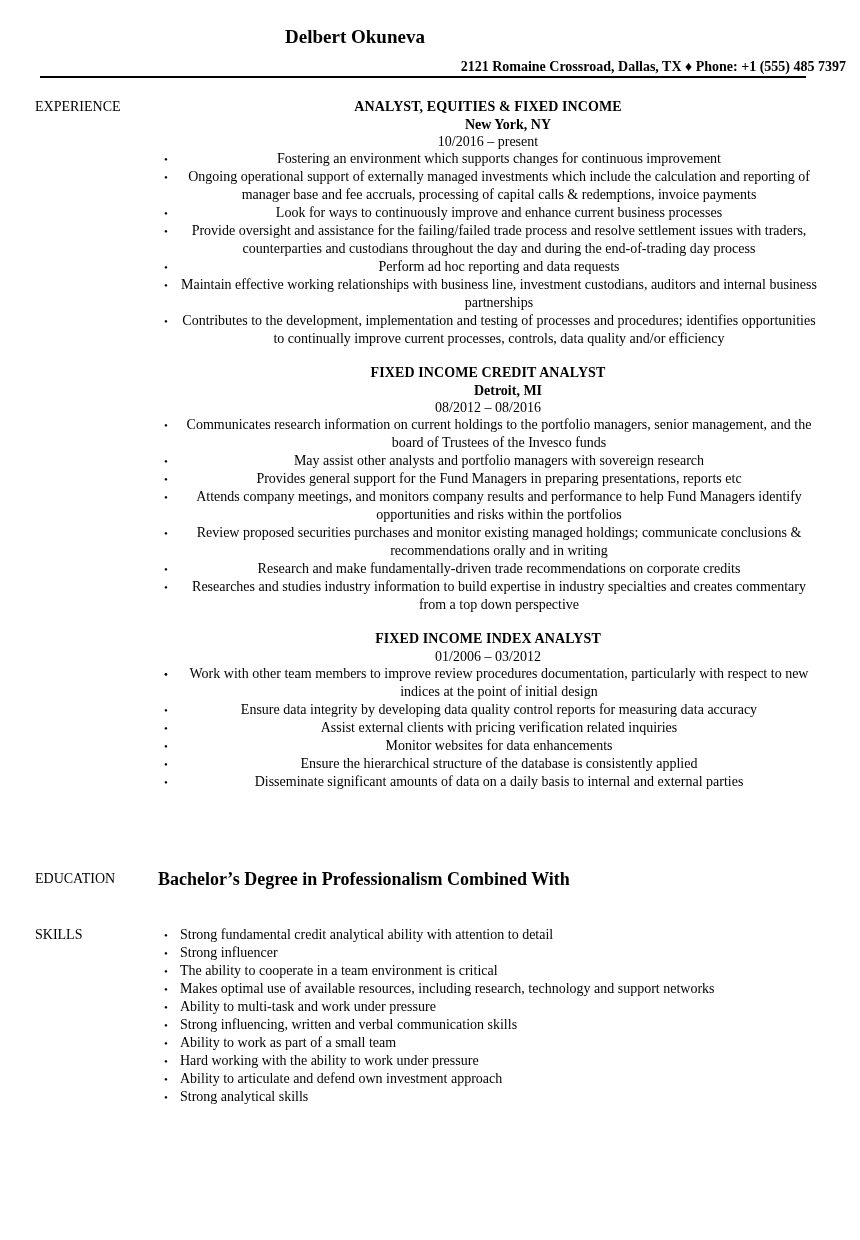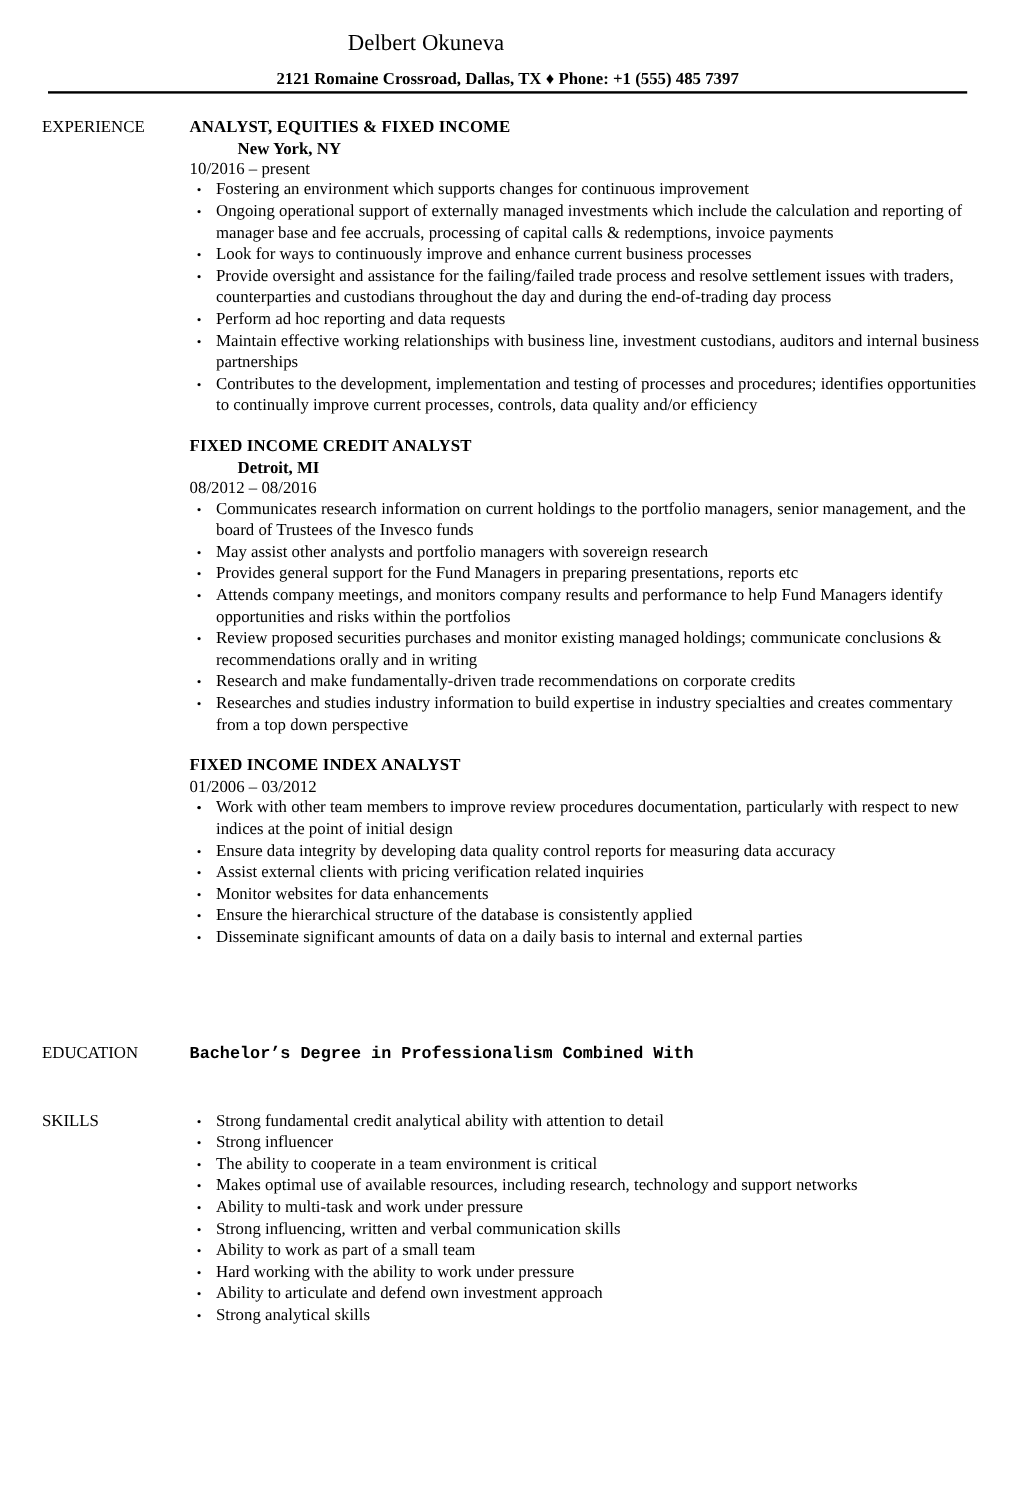--- a/index.html
+++ b/index.html
@@ -14,30 +14,30 @@
       font-family: "Liberation Serif", "DejaVu Serif", serif;
       color: #000000;
       overflow: hidden;
     }
     .header-name {
       position: absolute;
       left: 0;
       width: 710px;
       top: 26px;
       text-align: center;
-      font-weight: normal;
+      font-weight: bold;
       font-size: 19px;
       line-height: 22px;
     }
     .header-contact {
       position: absolute;
       left: 0;
       width: 846px;
       top: 58px;
-      text-align: center;
+      text-align: right;
       font-weight: bold;
       font-size: 14px;
       line-height: 17px;
     }
     .header-rule {
       position: absolute;
       left: 40px;
       width: 766px;
       top: 76px;
       height: 0;
@@ -57,20 +57,21 @@
       line-height: 18px;
     }
     .section-body {
       position: absolute;
       left: 158px;
       top: 0;
       width: 660px;
     }
     .job {
       margin: 0 0 16px 0;
+      text-align: center;
     }
     .job-title {
       font-weight: bold;
       font-size: 14px;
       line-height: 18px;
       letter-spacing: 0.1px;
     }
     .job-location {
       font-weight: bold;
       font-size: 14px;
@@ -99,23 +100,22 @@
       font-size: 11px;
       line-height: 18px;
     }
     .edu-school {
       font-weight: bold;
       font-size: 14px;
       line-height: 18px;
     }
     .edu-degree {
       font-weight: bold;
-      font-size: 14px;
+      font-size: 18px;
       line-height: 18px;
-      font-family: Liberation Mono, monospace;
     }
   </style>
 </head>
 <body>
 
 <div class="header-name">Delbert Okuneva</div>
 <div class="header-contact">2121 Romaine Crossroad, Dallas, TX ♦ Phone: +1 (555) 485 7397</div>
 <div class="header-rule"></div>
 
 <div class="section" style="top:98px;">

